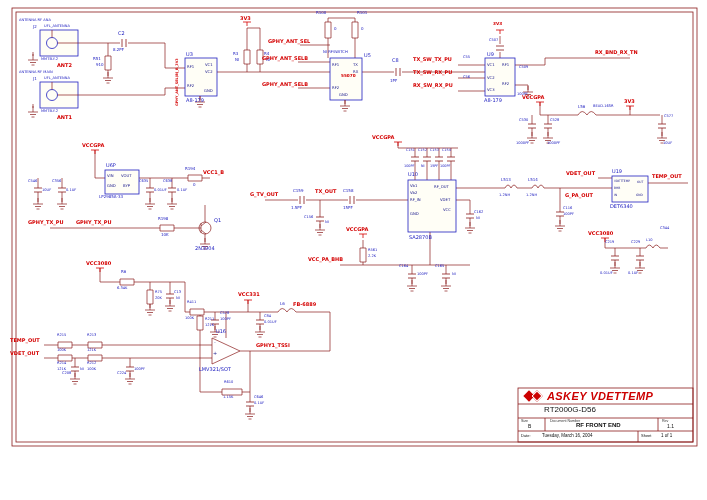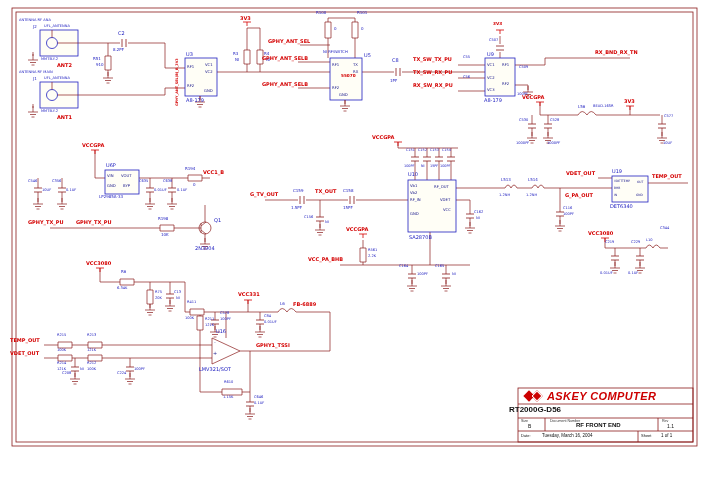--- a/index.html
+++ b/index.html
@@ -11,21 +11,21 @@
        font-family:"DejaVu Sans",sans-serif;transform-origin:0 0;}
   .net{color:#d40000;font-weight:bold;}
   .ref{color:#2020c0;}
   .val{color:#2020c0;}
   .pin{color:#1a1a8c;font-size:3.8px;}
   
   #titleblock-text{position:absolute;left:0;top:0;width:707px;height:500px;pointer-events:none;}
   .tb{position:absolute;line-height:1;white-space:nowrap;color:#111;}
   .tb-company{left:547px;top:391px;font-size:11px;font-weight:bold;font-style:italic;
               color:#cc0000;letter-spacing:.4px;font-family:"Liberation Sans",sans-serif;}
-  .tb-part{left:509px;top:406px;font-size:8px;font-weight:bold;}
+  .tb-part{left:544px;top:406px;font-size:8px;font-weight:normal;}
   .tb-tiny{font-size:3.6px;color:#333;}
   .tb-small{font-size:5px;}
   .tb-doc{left:576px;top:422px;font-size:6px;font-weight:bold;}
   .logo-diamond{position:absolute;width:8px;height:8px;background:#cc0000;transform:rotate(45deg);}
   .logo-diamond.d1{left:525px;top:392px;}
   .logo-diamond.d2{left:533px;top:392px;box-shadow:inset 0 0 0 1px #ffffff;}
 </style>
 </head>
 <body>
 
@@ -273,21 +273,21 @@
       <span class="lbl net" style="left: 256px; top: 343px;">GPHY1_TSSI</span>
       <span class="lbl ref" style="left: 224px; top: 381px; font-size: 3.6px;">R610</span>
       <span class="lbl val" style="left: 223px; top: 396px; font-size: 3.6px;">1.15K</span>
       <span class="lbl ref" style="left: 254px; top: 396px; font-size: 3.6px;">C646</span>
       <span class="lbl val" style="left: 254px; top: 402px; font-size: 3.6px;">0.1UF</span>
     </div>
 
   <div id="titleblock-text">
     <span class="logo-diamond d1"></span>
     <span class="logo-diamond d2"></span>
-    <span class="tb tb-company">ASKEY COMPUTER</span>
+    <span class="tb tb-company">ASKEY VDETTEMP</span>
     <span class="tb tb-part">RT2000G-D56</span>
     <span class="tb tb-tiny" style="left:521px;top:420px;">Size</span>
     <span class="tb tb-small" style="left:528px;top:424px;">B</span>
     <span class="tb tb-tiny" style="left:550px;top:420px;">Document Number</span>
     <span class="tb tb-doc">RF FRONT END</span>
     <span class="tb tb-tiny" style="left:662px;top:420px;">Rev</span>
     <span class="tb tb-small" style="left:667px;top:424px;">1.1</span>
     <span class="tb" style="left:521px;top:434px;font-size:4px;">Date:</span>
     <span class="tb" style="left:542px;top:433.5px;font-size:4.5px;">Tuesday, March 16, 2004</span>
     <span class="tb" style="left:641px;top:434px;font-size:4px;">Sheet</span>

